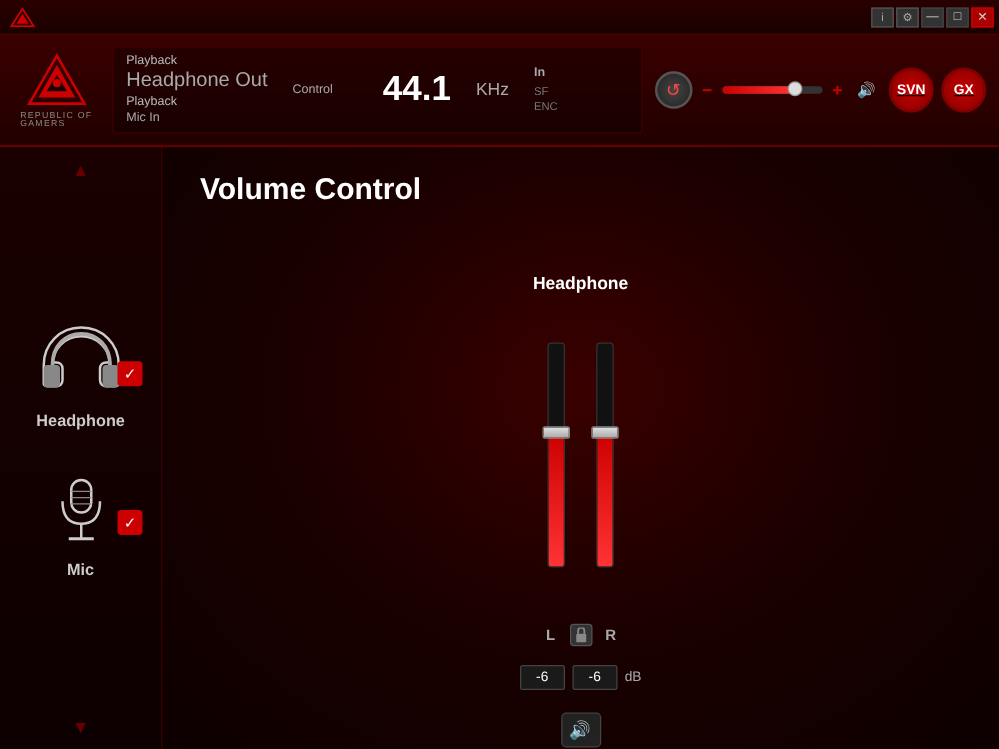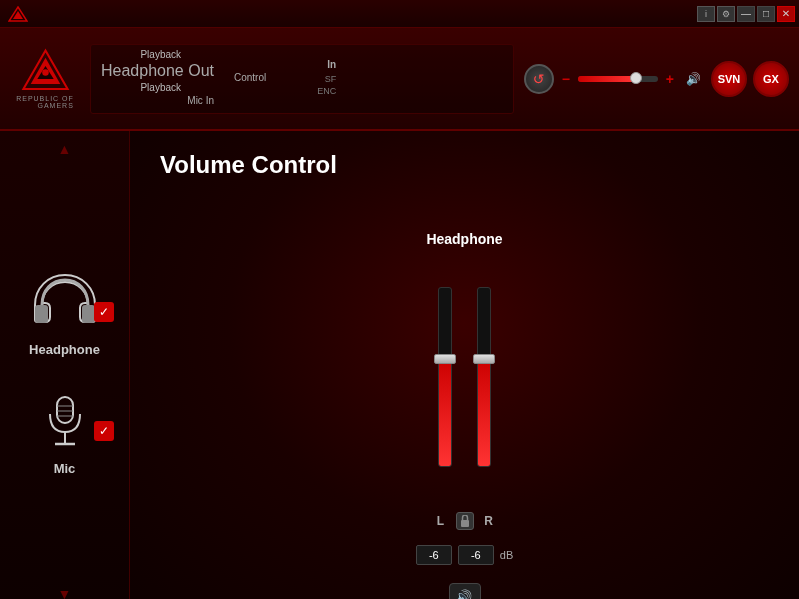--- a/index.html
+++ b/index.html
@@ -55,28 +55,27 @@
       border: 1px solid #444;
       background: #333;
       color: #ccc;
     }
     .title-btn.close { background: #aa0000; border-color: #cc0000; }
     .title-btn-icon { width: 18px; height: 16px; background: #333; border: 1px solid #555; display: flex; align-items: center; justify-content: center; font-size: 9px; color: #aaa; cursor: pointer; }
 
     
     #topbar {
       width: 100%;
-      height: 103px;
+      height: 90px;
       background: linear-gradient(180deg, #3a0000 0%, #220000 100%);
       border-bottom: 2px solid #600000;
       display: flex;
       align-items: center;
       padding: 0 10px;
       gap: 10px;
-      text-align: right;
     }
     #rog-logo {
       width: 70px;
       height: 70px;
       flex-shrink: 0;
       display: flex;
       flex-direction: column;
       align-items: center;
       justify-content: center;
     }
@@ -162,20 +161,21 @@
       border-radius: 50%;
       border: 1px solid #999;
       cursor: pointer;
     }
     .vol-icon { color: #888; font-size: 12px; margin-left: 4px; }
 
     #right-buttons {
       display: flex;
       gap: 6px;
       align-items: center;
+      text-decoration: underline;
     }
     .round-btn {
       width: 36px;
       height: 36px;
       border-radius: 50%;
       display: flex;
       align-items: center;
       justify-content: center;
       font-size: 11px;
       font-weight: bold;
@@ -462,20 +462,24 @@
     <div class="device-row">
       <div class="playback-col">
         <span class="device-label">Playback</span>
         <span class="device-value" style="color:#aaa; font-size:16px;">Headphone Out</span>
         <span class="device-label">Playback</span>
         <span class="device-value" style="color:#aaa; font-size:10px;">Mic In</span>
       </div>
       <div style="display:flex; flex-direction:column; gap:4px;">
         <span class="stereo-label">Control</span>
       </div>
+      <div style="display:flex; align-items:center;">
+        <span class="sample-rate">44.1</span>
+        <span class="sample-unit">KHz</span>
+      </div>
       <div id="in-section">
         <div class="section-header">In</div>
         <div class="section-item">SF</div>
         <div class="section-item">ENC</div>
       </div>
     </div>
   </div>
 
   <div id="volume-control-top">
     <div id="reset-btn">↺</div>

